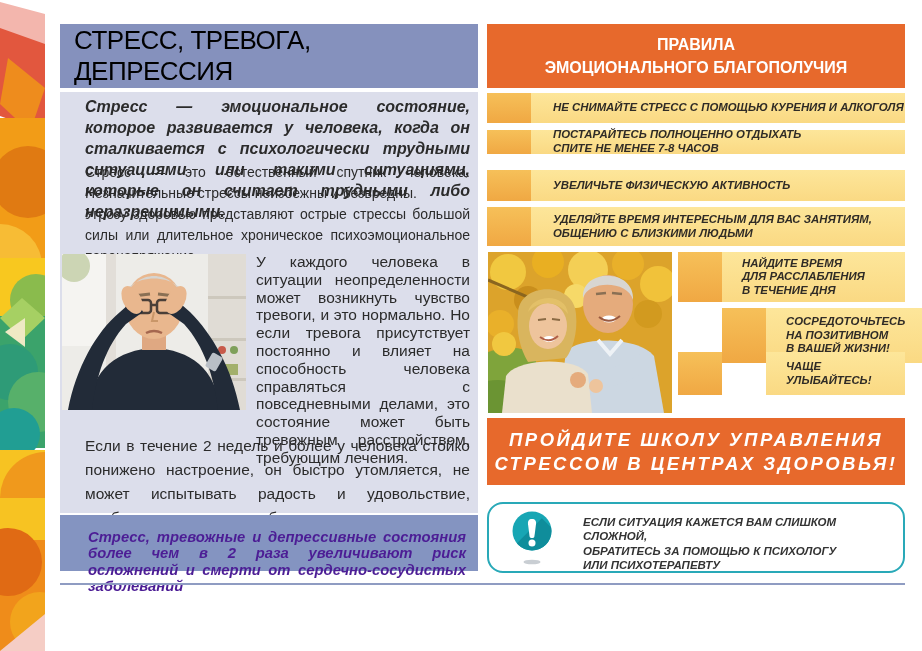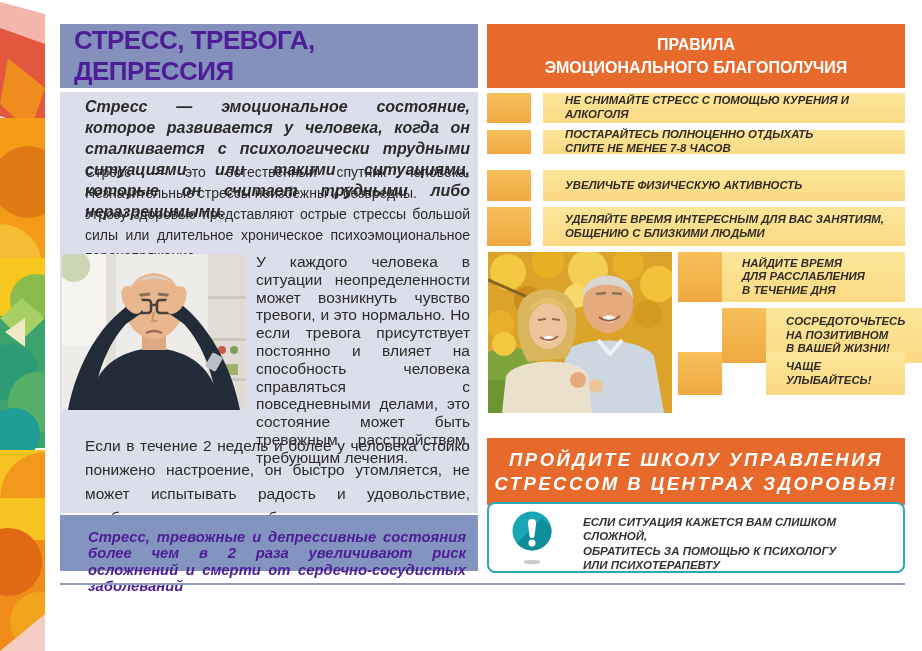--- a/index.html
+++ b/index.html
@@ -5,58 +5,58 @@
   html,body{margin:0;padding:0;background:#fff;}
   .page{position:relative;width:922px;height:651px;background:#fff;overflow:hidden;
         font-family:"Liberation Sans","DejaVu Sans",sans-serif;}
 
   
   .strip{position:absolute;left:0;top:0;}
 
   
   .lp-titlebar{position:absolute;left:60px;top:24px;width:418px;height:64px;
                background:#8591bd;display:flex;align-items:center;justify-content:center;}
-  .lp-title{color:#4c1d95;font-size:26px;font-weight:bold;letter-spacing:-0.5px;margin:14px;}
+  .lp-title{color:#000000;font-size:26px;font-weight:normal;letter-spacing:-0.5px;margin:14px;}
   .lp-body{position:absolute;left:60px;top:92px;width:418px;height:421px;background:#dcdeeb;}
   .lp-text{position:absolute;left:25px;width:385px;color:#2b2b2b;text-align:justify;margin:0;}
   .intro{top:4px;font-size:16px;line-height:21px;font-weight:bold;font-style:italic;}
   .p23{top:70px;font-size:14px;line-height:21px;}
   .p23 div{margin:0;}
   .photo1{position:absolute;left:2px;top:162px;}
   .beside{position:absolute;left:196px;top:161px;width:214px;font-size:15.5px;
           line-height:17.8px;color:#2b2b2b;text-align:justify;margin:0;}
   .p4{top:342px;font-size:15.5px;line-height:24px;}
   .lp-footer{position:absolute;left:60px;top:515px;width:418px;height:56px;background:#8494c1;}
   .lp-footer p{margin:14px 12px 0 28px;color:#4c1d95;font-size:14.8px;line-height:16.3px;
                font-weight:bold;font-style:italic;text-align:justify;}
   .divider{position:absolute;left:60px;top:583px;width:845px;height:2px;background:#8f9cc2;}
 
   
   .rp-header{position:absolute;left:487px;top:24px;width:418px;height:64px;background:#e7692c;
              color:#fff;font-weight:bold;font-size:16px;line-height:23px;text-align:center;
              display:flex;align-items:center;justify-content:center;white-space:pre-line;}
   .rule,.srule{position:absolute;display:flex;}
-  .rule{left:487px;width:418px;gap:12px;}
+  .rule{left:487px;width:418px;}
   .srule{left:678px;width:227px;}
   .sq{width:44px;flex:none;background:linear-gradient(#f6c059,#f0a843);}
   .yl{flex:1;background:linear-gradient(#fde69a,#fad983);display:flex;align-items:center;}
   .rule .yl{padding-left:22px;}
   .srule .yl{padding-left:20px;}
   .rtxt{font-size:11.4px;line-height:13.6px;font-weight:bold;font-style:italic;
         color:#2f2b26;white-space:pre-line;margin:0;}
   #r1{top:93px;height:30px;} #r2{top:130px;height:24px;}
   #r3{top:170px;height:31px;} #r4{top:207px;height:39px;}
   #s1{top:252px;height:50px;} #s2{top:308px;height:55px;padding-left:44px;} #s3{top:352px;height:43px;gap:44px;}
   .photo2{position:absolute;left:488px;top:252px;}
   .cta{position:absolute;left:487px;top:418px;width:418px;height:67px;background:#e7692c;
        color:#fff;display:flex;align-items:center;justify-content:center;text-align:center;
        font-weight:bold;font-style:italic;font-size:18.5px;line-height:24px;
-       letter-spacing:2.5px;white-space:pre-line;margin-top:20px;}
+       letter-spacing:2.5px;white-space:pre-line;}
   .alert{position:absolute;left:487px;top:502px;width:418px;height:71px;background:#fff;
-         border:2.5px solid #29a9b8;border-radius:8px;box-sizing:border-box;}
+         border:2.5px solid #29a9b8;border-radius:16px;box-sizing:border-box;}
   .alert-icon{position:absolute;left:20px;top:3px;}
   .alert-text{position:absolute;left:94px;top:11px;right:8px;font-size:11.5px;line-height:14.3px;
               font-weight:bold;font-style:italic;color:#333;white-space:pre-line;margin:0;}
 </style>
 </head>
 <body>
 
 <div class="page">
 
   <svg class="strip" width="45" height="651" viewBox="0 0 45 651">

